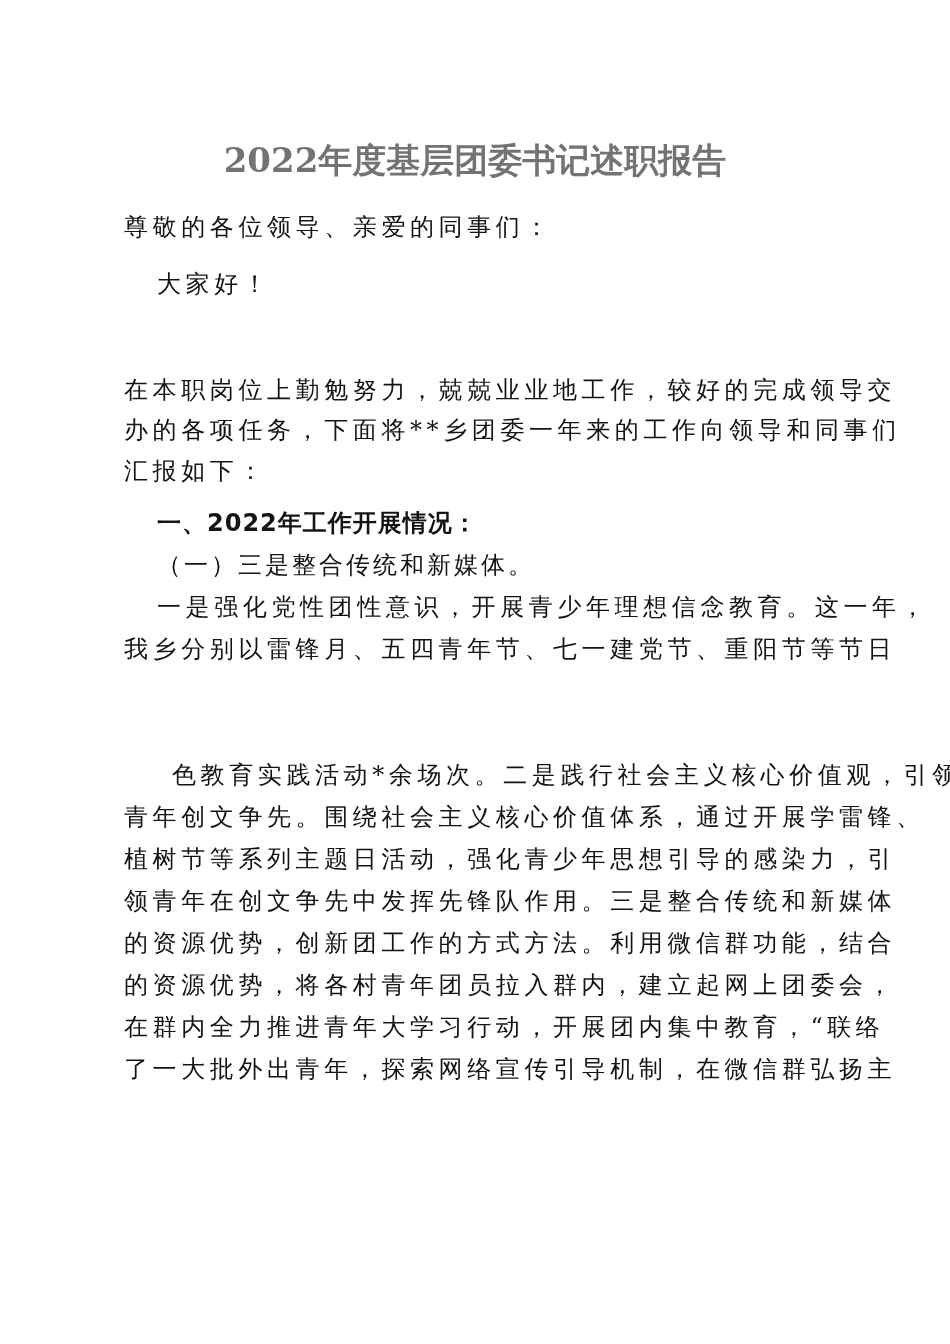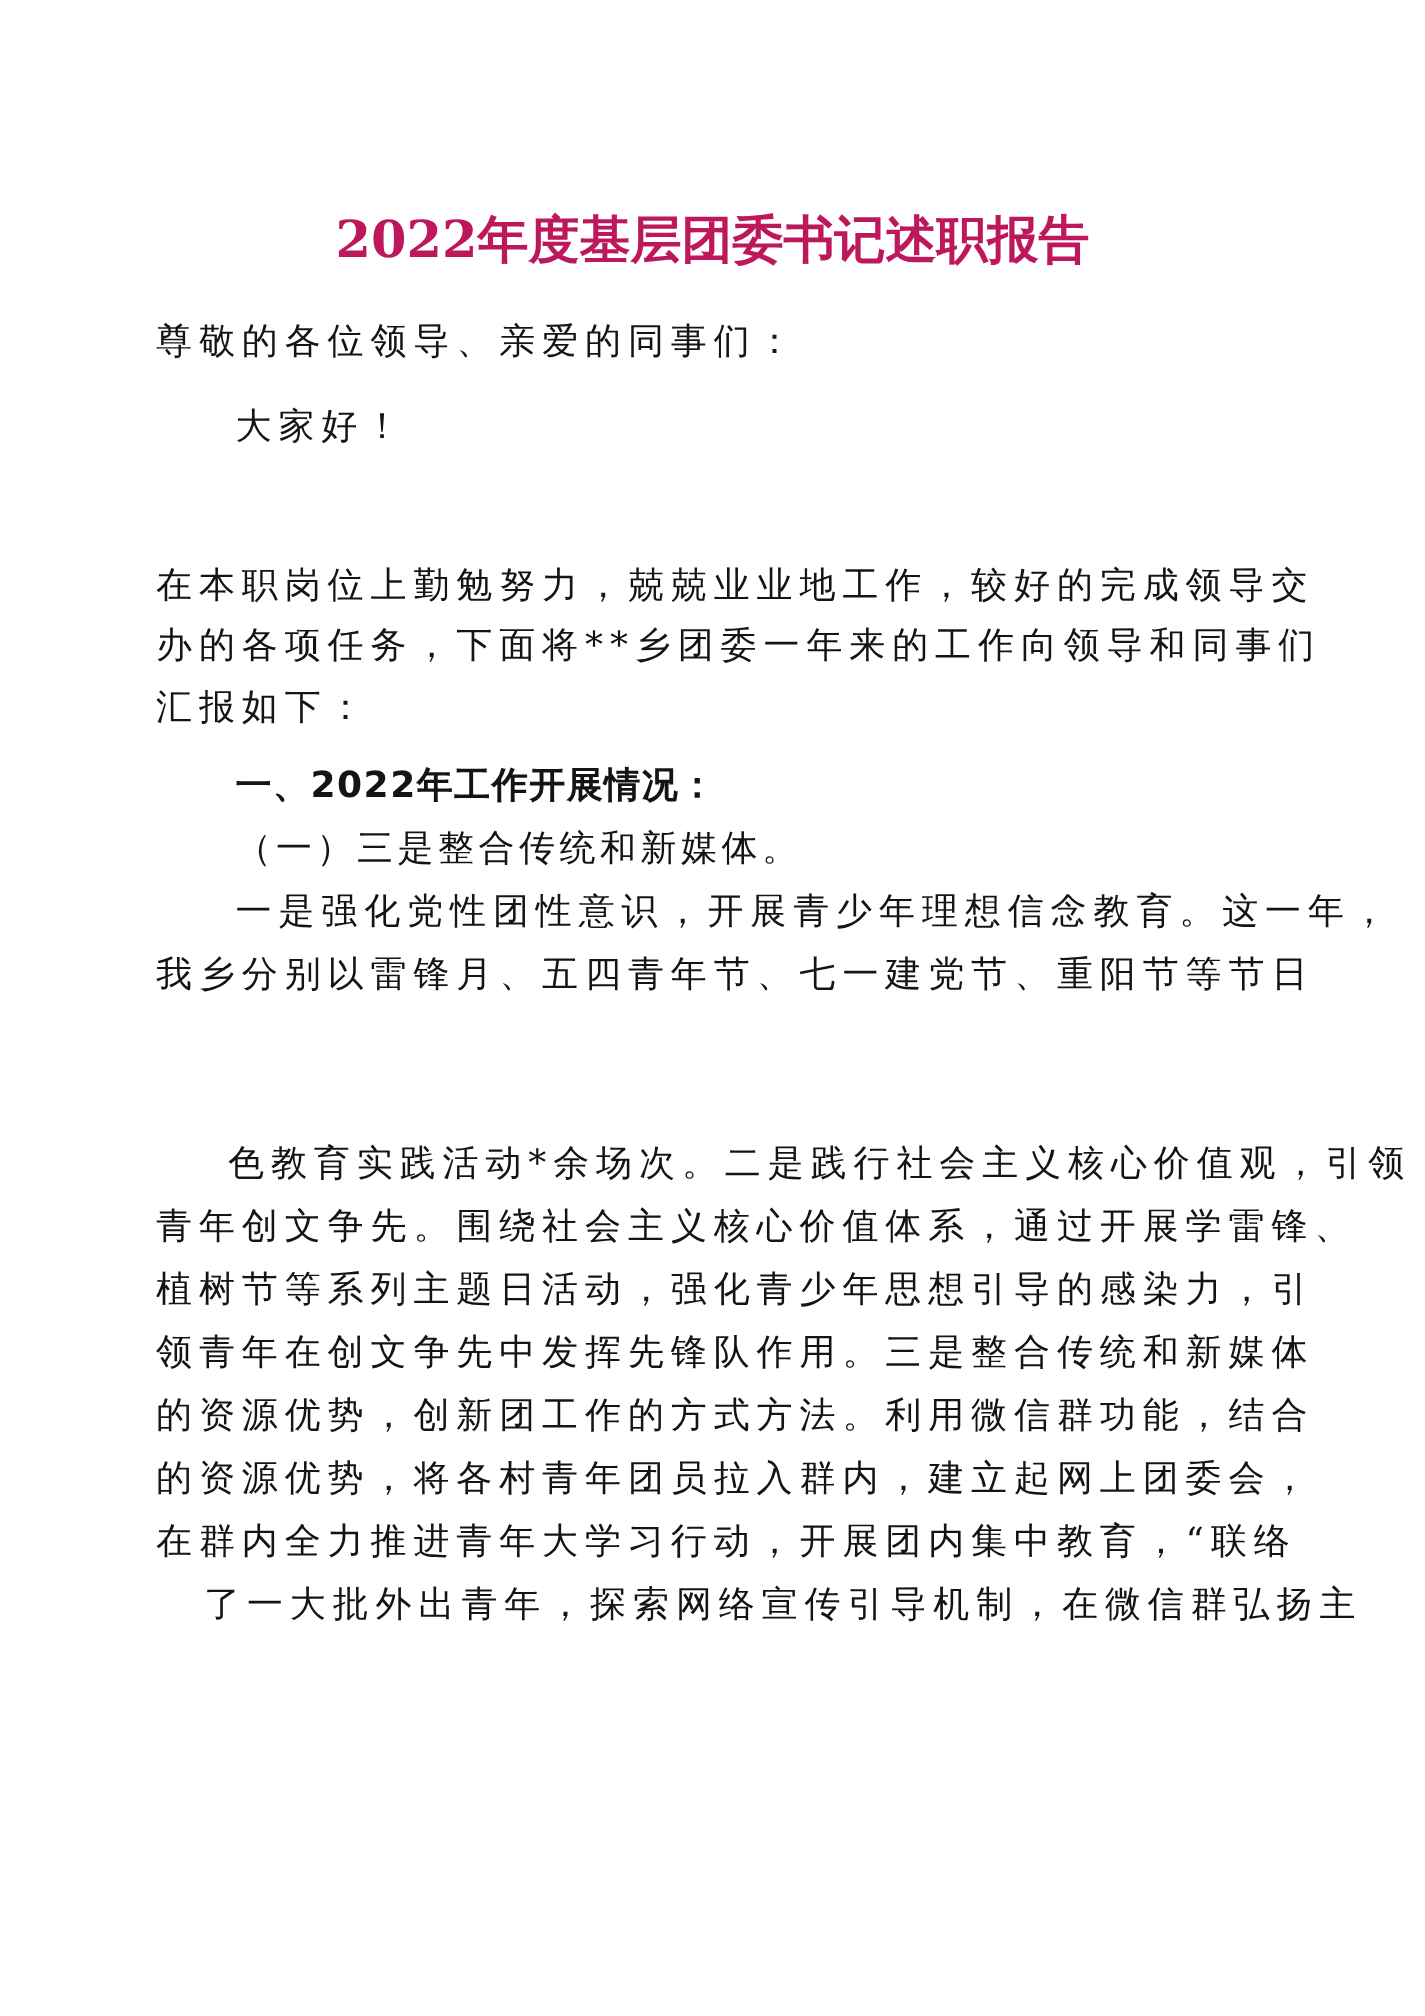--- a/index.html
+++ b/index.html
@@ -26,25 +26,25 @@
       position: absolute;
       left: 0;
       width: 950px;
       top: 136px;
       text-align: center;
       font-family: "DejaVu Serif", "Liberation Serif", serif;
       font-weight: bold;
       font-size: 34px;
       line-height: 48px;
       letter-spacing: 0px;
-      color: #be185d;
+      color: #737373;
     }
     .line {
       position: absolute;
-      left: 104px;
+      left: 124px;
       white-space: nowrap;
       font-size: 24px;
       line-height: 40px;
       letter-spacing: 4.6px;
       color: #141414;
     }
     .indent { left: 157px; }
     .heading { font-weight: bold; font-family: "DejaVu Sans", "Liberation Sans", sans-serif; letter-spacing: 1px; }
     .subheading { letter-spacing: 3px; }
   </style>
@@ -67,15 +67,15 @@
 
   <div class="line indent" style="top:587px;">一是强化党性团性意识，开展青少年理想信念教育。这一年，</div>
   <div class="line" style="top:629px;">我乡分别以雷锋月、五四青年节、七一建党节、重阳节等节日</div>
   <div class="line" style="top:755px;margin-left:48px;">色教育实践活动*余场次。二是践行社会主义核心价值观，引领</div>
   <div class="line" style="top:797px;">青年创文争先。围绕社会主义核心价值体系，通过开展学雷锋、</div>
   <div class="line" style="top:839px;">植树节等系列主题日活动，强化青少年思想引导的感染力，引</div>
   <div class="line" style="top:881px;">领青年在创文争先中发挥先锋队作用。三是整合传统和新媒体</div>
   <div class="line" style="top:923px;">的资源优势，创新团工作的方式方法。利用微信群功能，结合</div>
   <div class="line" style="top:965px;">的资源优势，将各村青年团员拉入群内，建立起网上团委会，</div>
   <div class="line" style="top:1007px;">在群内全力推进青年大学习行动，开展团内集中教育，“联络</div>
-  <div class="line" style="top:1049px;margin-left:32px;">了一大批外出青年，探索网络宣传引导机制，在微信群弘扬主</div>
+  <div class="line" style="top:1049px;">了一大批外出青年，探索网络宣传引导机制，在微信群弘扬主</div>
 
 </div>
 
 </body></html>

